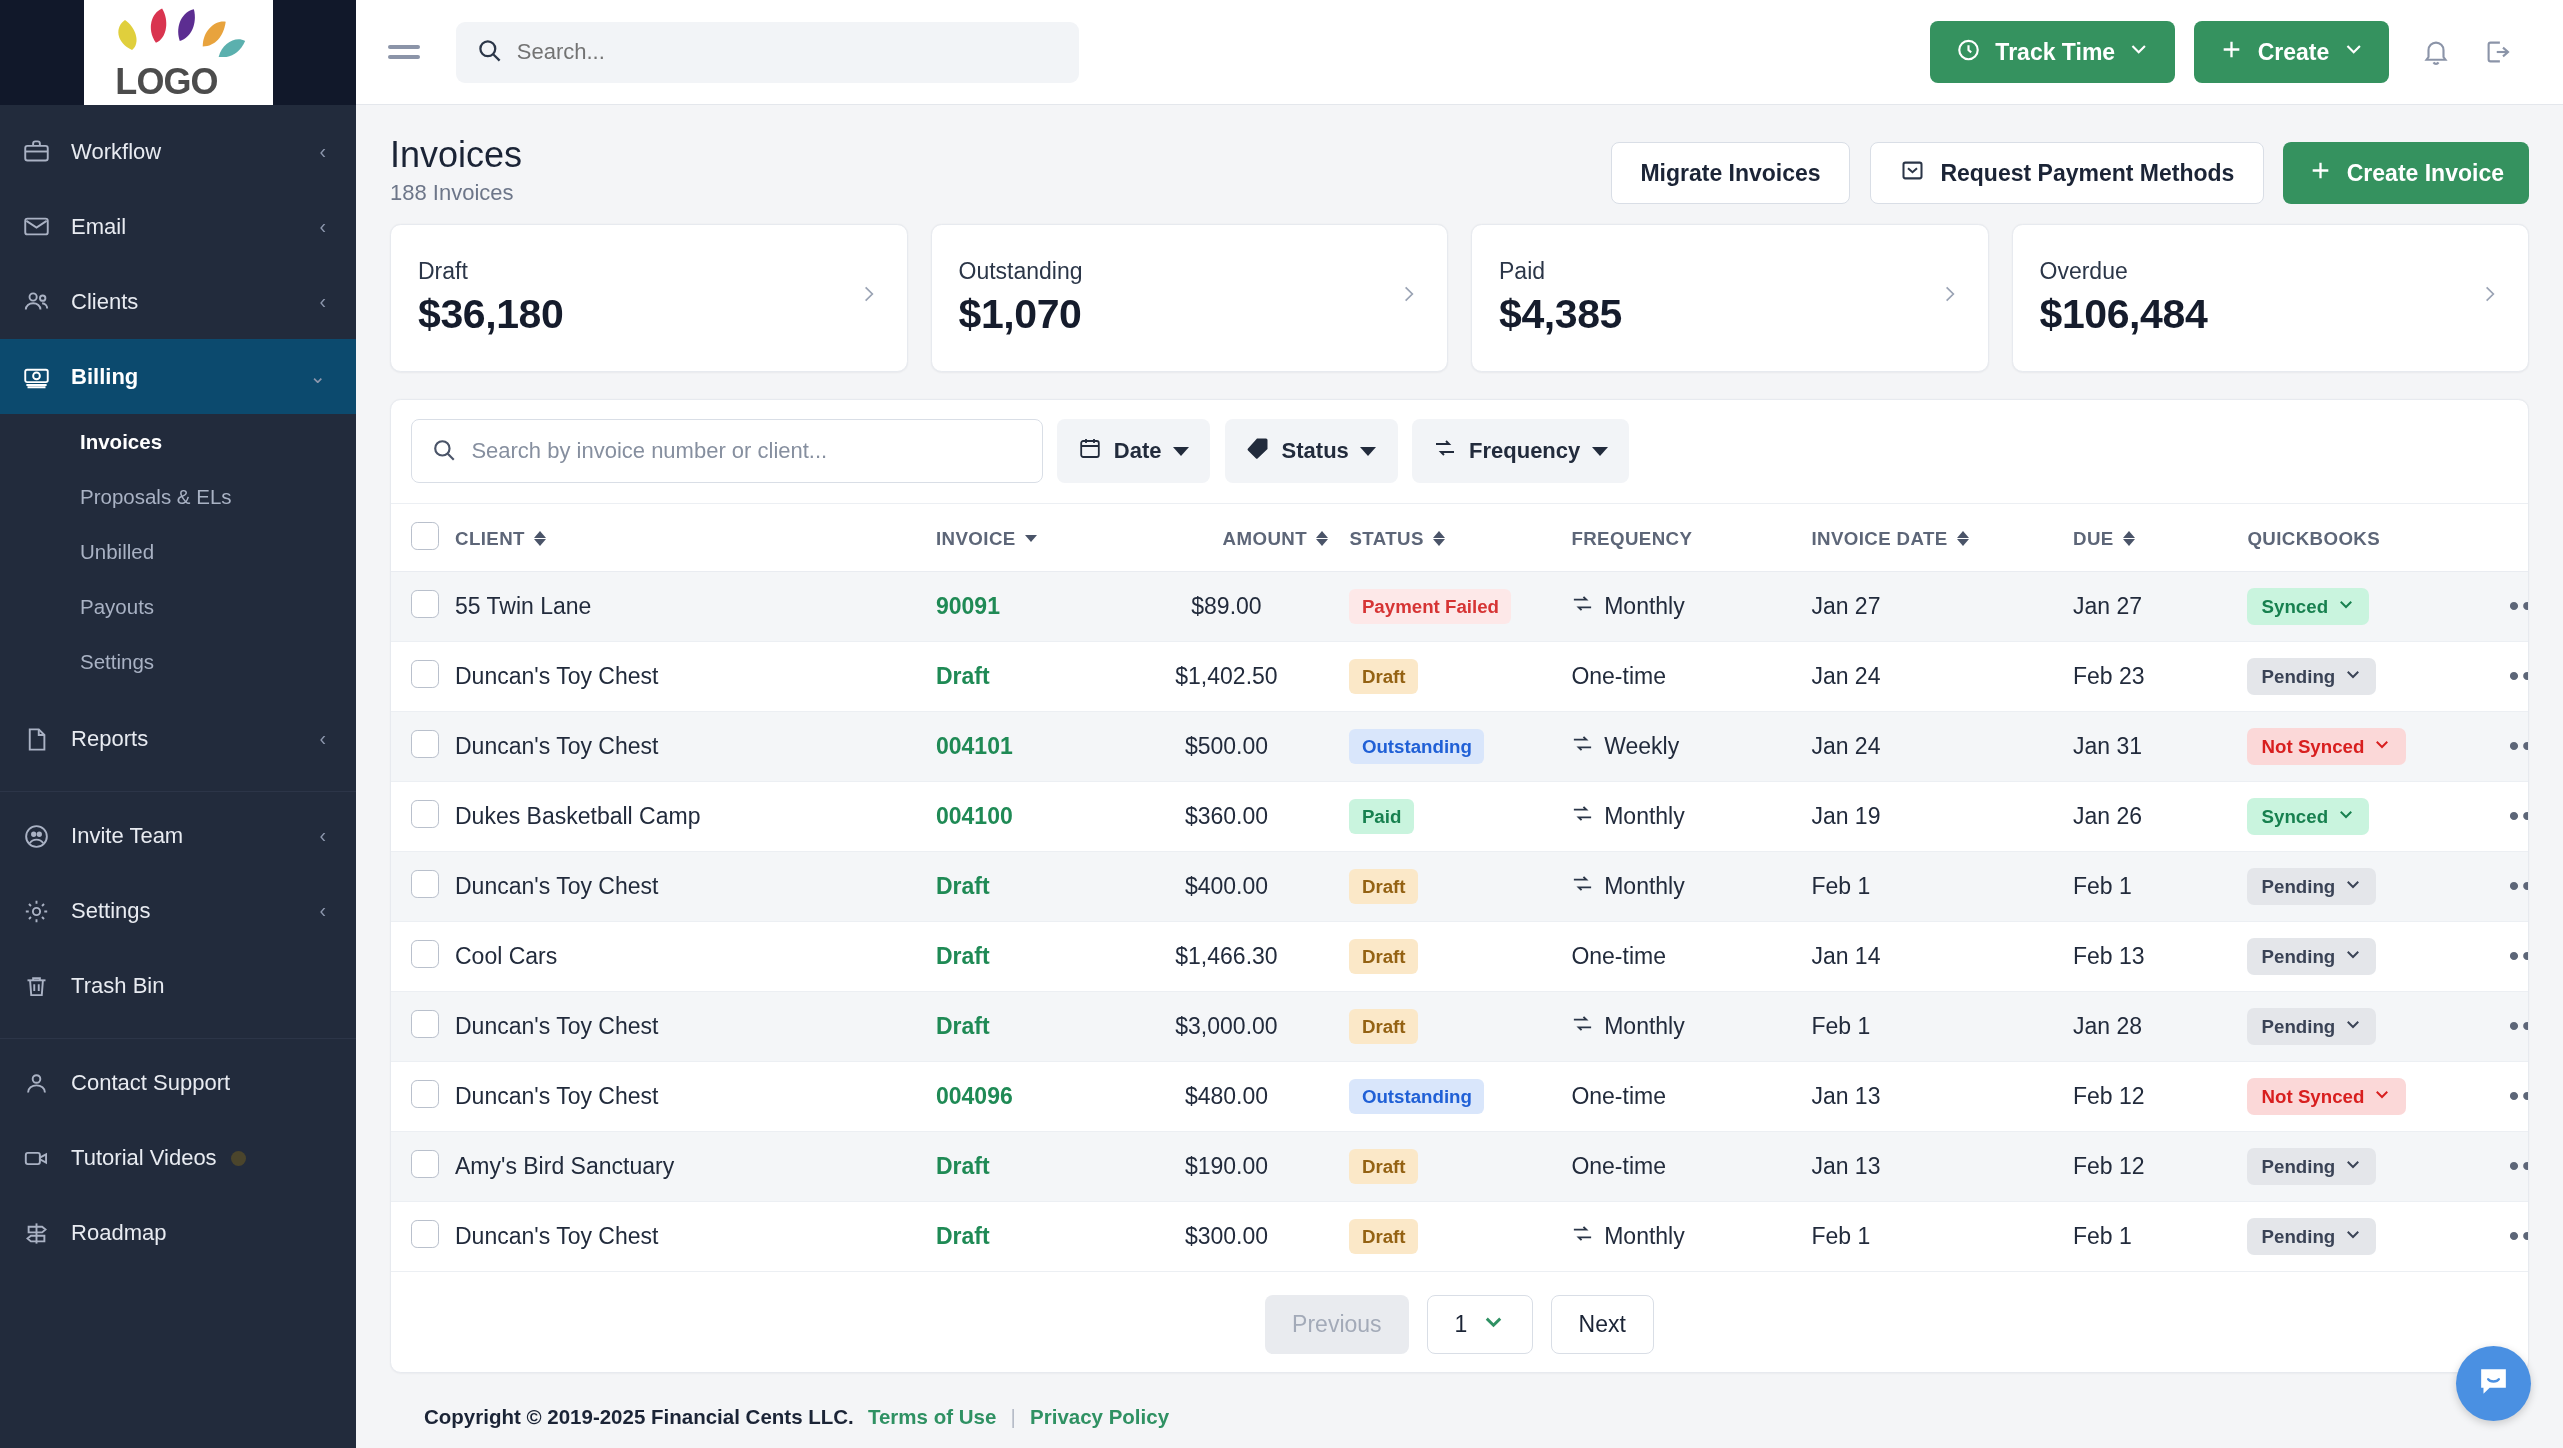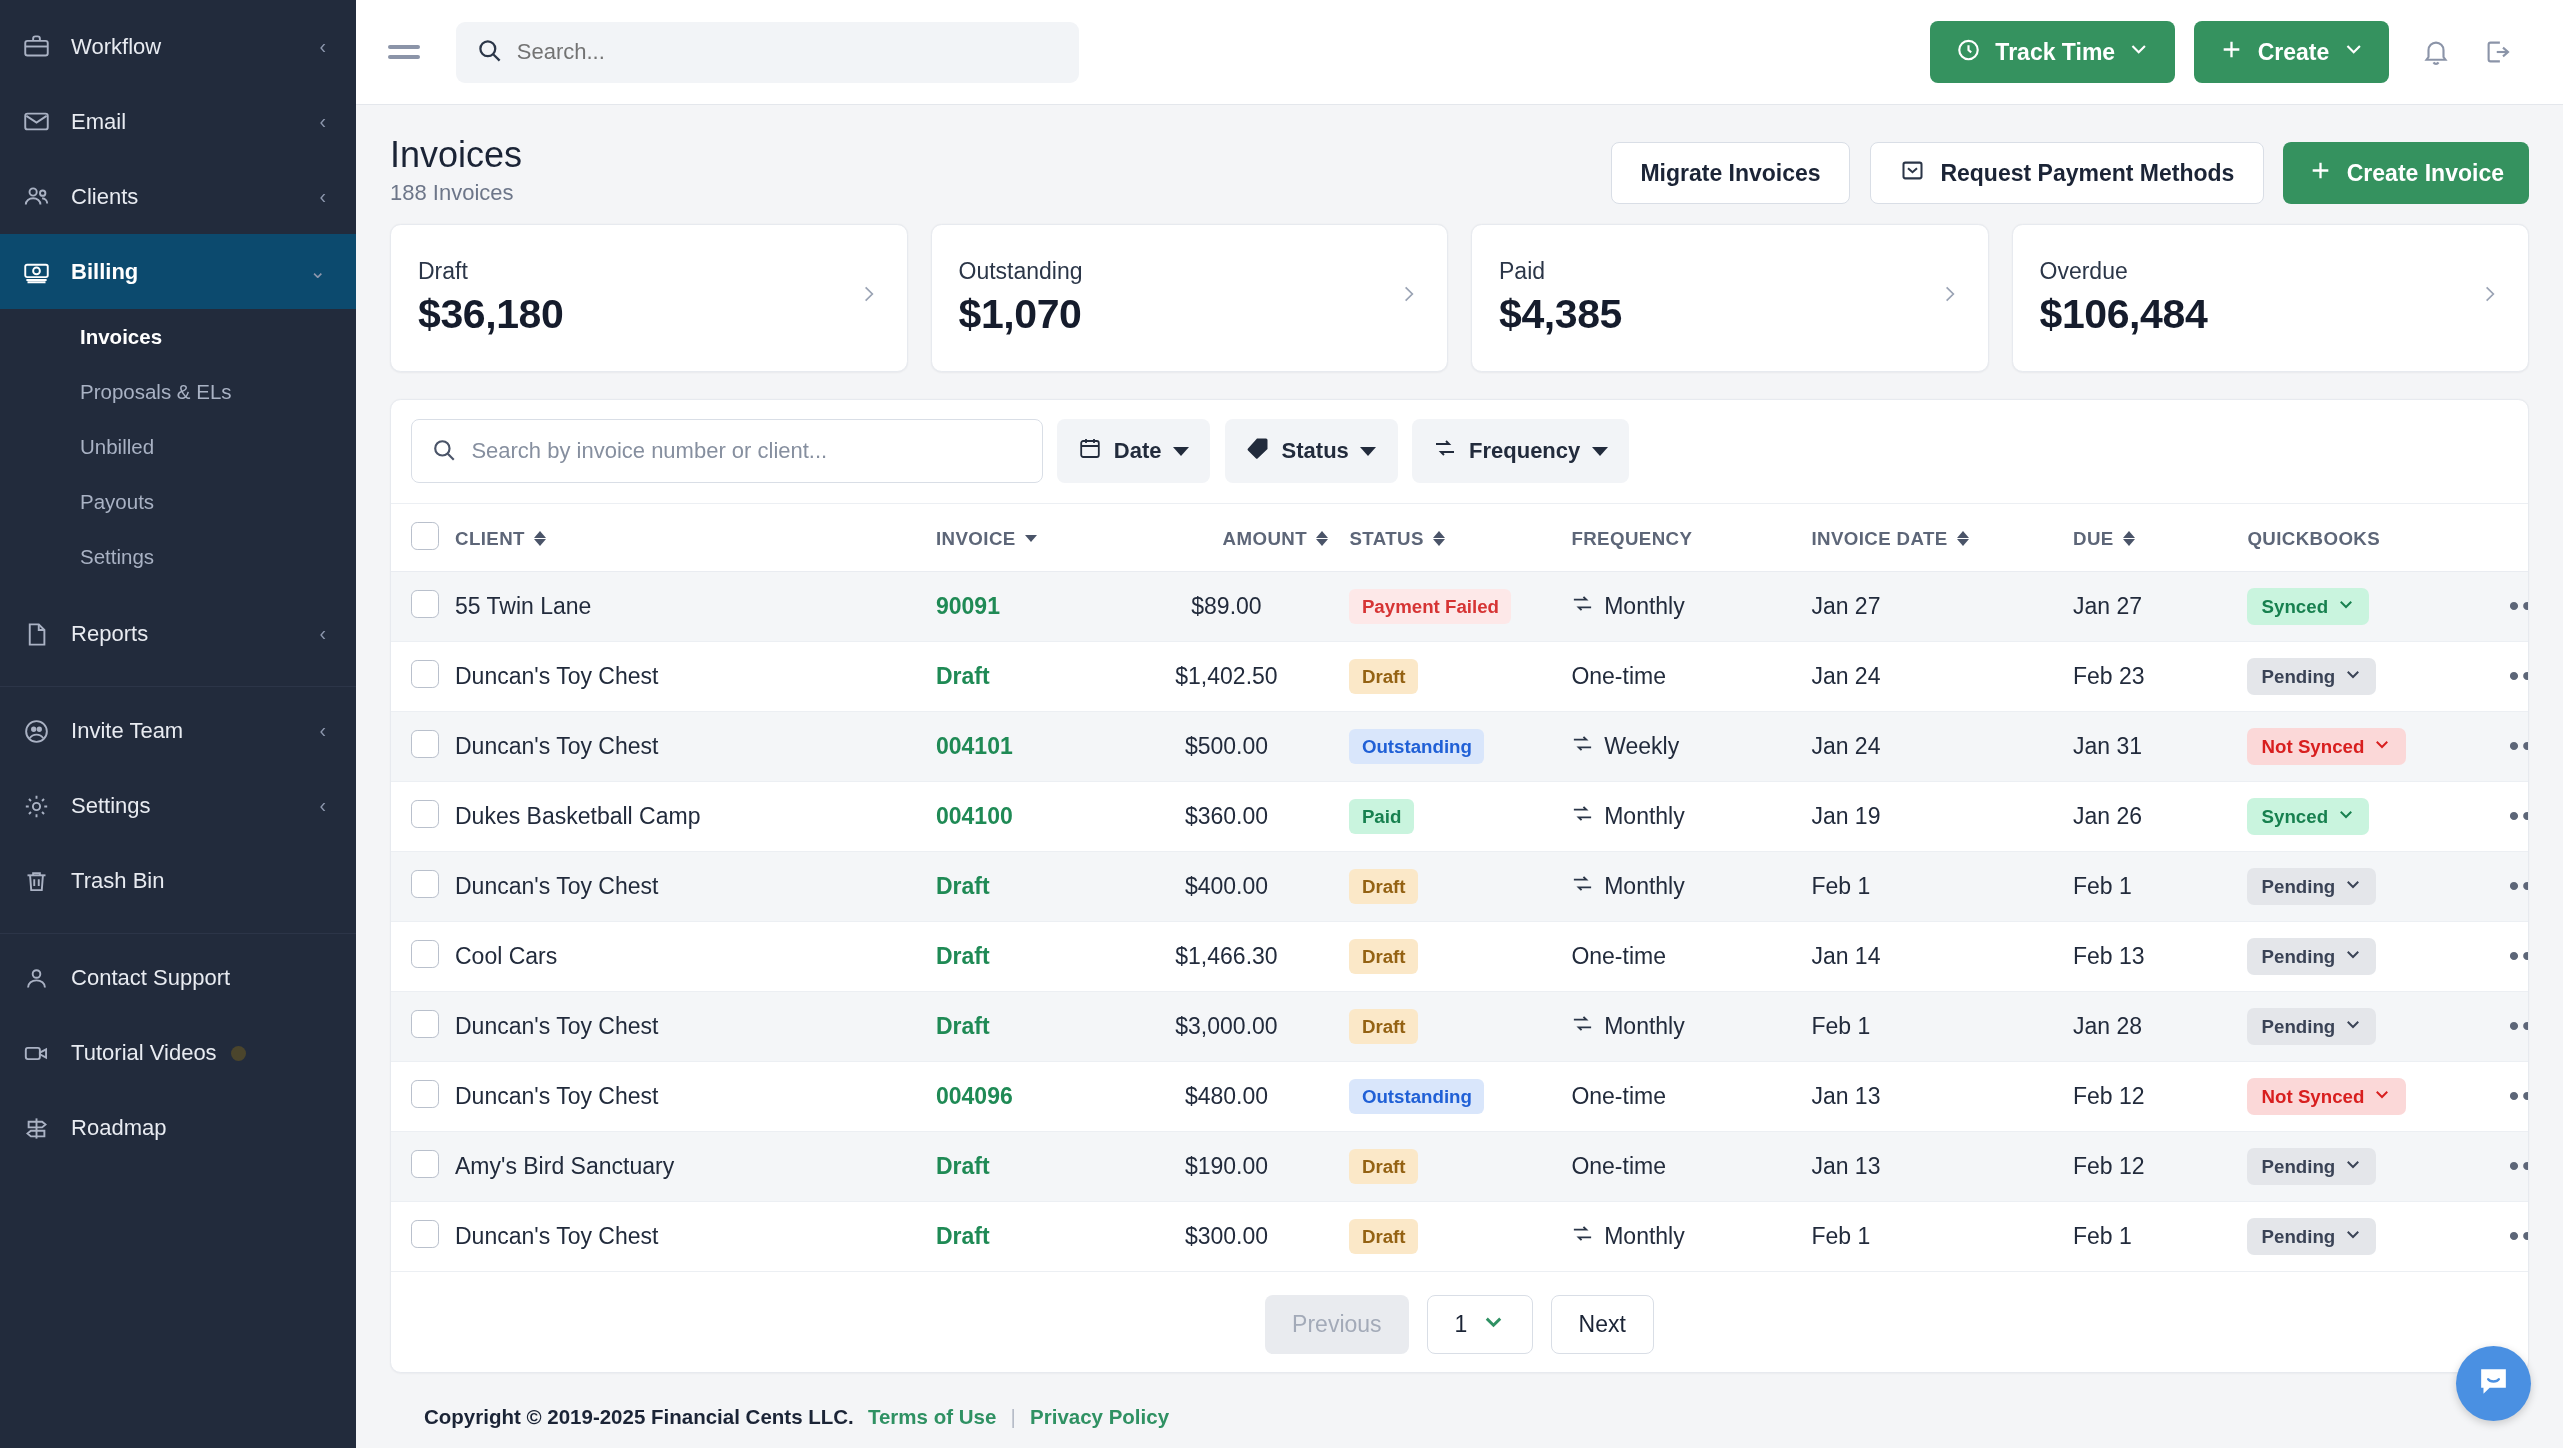--- a/index.html
+++ b/index.html
@@ -165,20 +165,32 @@
     box-shadow: 0 2.7px 9px rgba(0,0,0,.18);
   }
   .main { position: relative; }
 </style>
 </head>
 <body>
 
 <div class="app">
 
   <aside class="sidebar">
+    <div class="logo-wrap">
+      <div class="logo-box">
+        <svg class="petals" viewBox="0 0 160 60">
+          <path d="M28 52 C10 44 8 26 20 18 C32 26 38 44 28 52Z" fill="#e0cf3c"></path>
+          <path d="M55 44 C44 28 50 10 62 5 C70 18 68 38 55 44Z" fill="#d9344f"></path>
+          <path d="M82 42 C76 24 86 8 98 6 C102 22 95 38 82 42Z" fill="#5c2d91"></path>
+          <path d="M108 48 C108 30 122 18 134 20 C132 36 122 48 108 48Z" fill="#e8a33d"></path>
+          <path d="M126 60 C130 44 146 36 156 42 C150 56 138 62 126 60Z" fill="#5bb0ae"></path>
+        </svg>
+        <div class="logo-text">LOGO</div>
+      </div>
+    </div>
 
     <nav class="nav">
 
       <div class="nav-item">
         <span class="ico">
           <svg width="27" height="27" viewBox="0 0 24 24" fill="none" stroke="currentColor" stroke-width="1.7">
               <rect x="2" y="7" width="20" height="13" rx="2"></rect>
               <path d="M9 7V5a2 2 0 0 1 2-2h2a2 2 0 0 1 2 2v2"></path>
               <path d="M2 12h20"></path>
             </svg>

